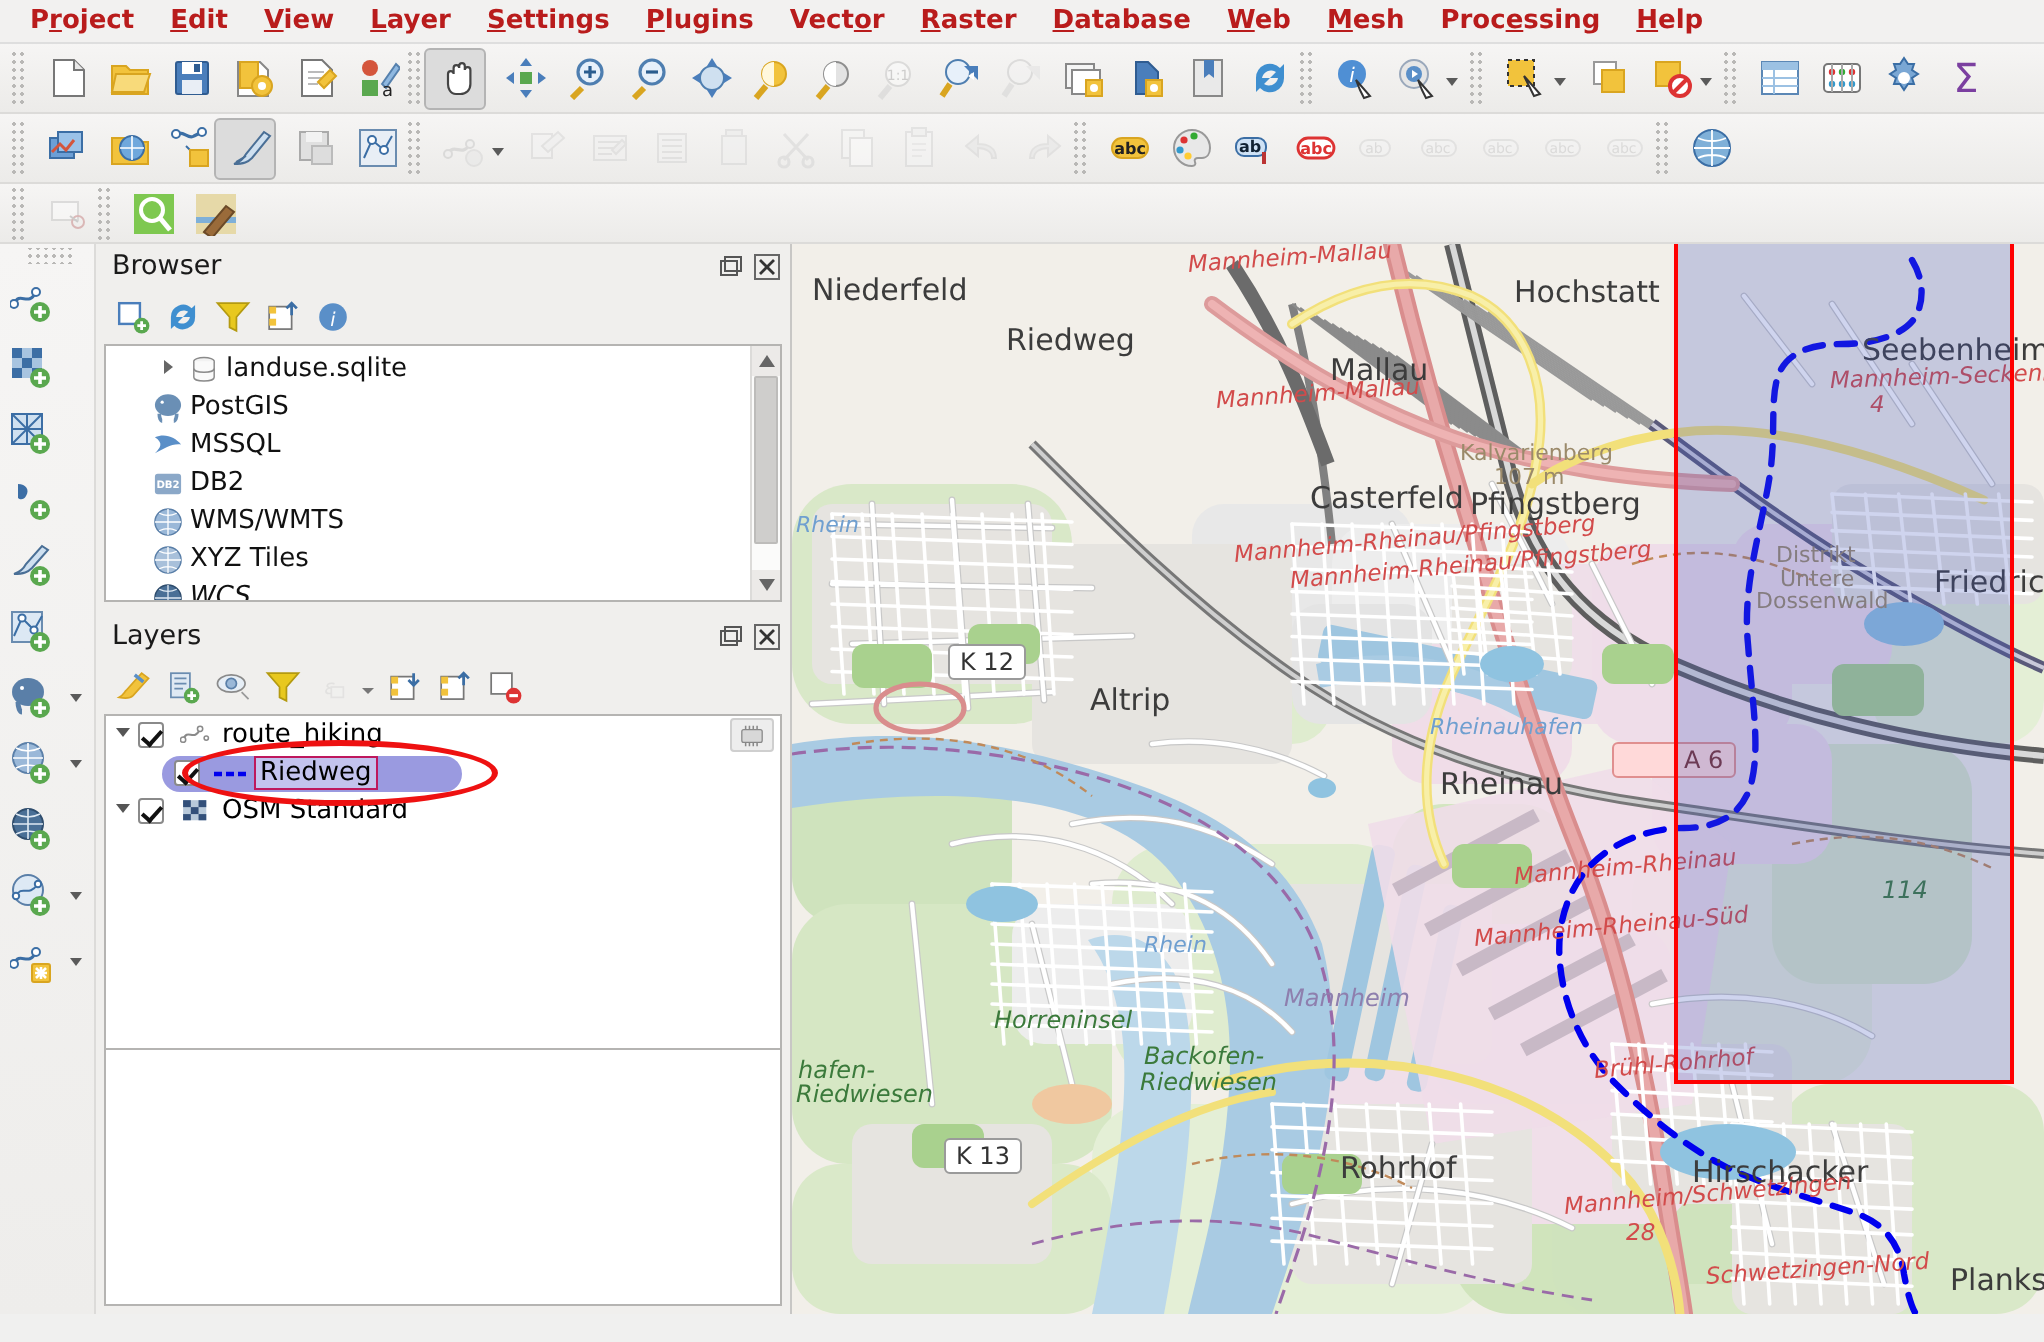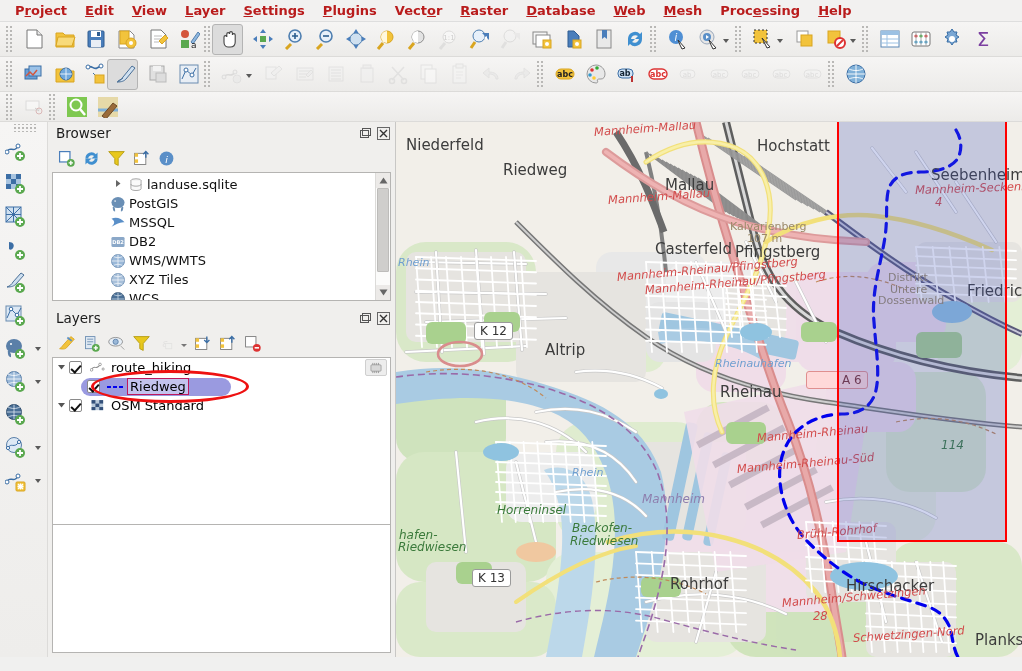--- a/index.html
+++ b/index.html
@@ -95,21 +95,21 @@
   .ptool { width: 24px; height: 24px; display:flex;align-items:center;justify-content:center;border-radius:3px;}
   .ptool.dis { opacity: .35; }
   .mini-caret { width: 10px; height: 22px; display:flex;align-items:flex-end;justify-content:center;}
   .mini-caret:after{content:"";border-left:3px solid transparent;border-right:3px solid transparent;border-top:3.5px solid #777;margin-bottom:7px;}
 
   .tree-wrap {
     flex: 1; background: #fff; border: 1px solid #b5b4b2;
     margin: 0 4px 4px 4px; position: relative; overflow: hidden;
     display: flex;
   }
-  .tree { flex: 1; padding-top: 2px; overflow: hidden; padding-left: 34px; }
+  .tree { flex: 1; padding-top: 2px; overflow: hidden; }
   .tree-row {
     display: flex; align-items: center; height: 19px;
     padding-left: 6px; font-size: 13px; color: #111; white-space: nowrap;
   }
   .tree-row .exp {
     width: 14px; text-align:center; color:#555; font-size: 9px;
   }
   .tree-row .ico { width: 22px; display:flex;align-items:center;justify-content:center; flex:0 0 auto;}
   
   .vscroll { width: 15px; background: #f4f3f1; border-left: 1px solid #dcdbd9;
@@ -856,21 +856,21 @@
             <div class="tree-row" style="padding-left: 6px;">
               <span class="exp"></span>
               <span class="ico">
                 <svg width="16" height="16" viewBox="0 0 22 22">
                   <circle cx="11" cy="11" r="9" fill="#a8c0da" stroke="#5a7fa8"></circle>
                   <path d="M2 11h18M11 2v18M5 5c4 2 8 2 12 0M5 17c4-2 8-2 12 0" stroke="#fff" fill="none" stroke-width="0.9"></path>
                 </svg>
               </span>
               <span>XYZ Tiles</span>
             </div>
-            <div class="tree-row" style="padding-left: 6px;">
+            <div class="tree-row" style="padding-left: 6px; font-style: italic;">
               <span class="exp"></span>
               <span class="ico">
                 <svg width="16" height="16" viewBox="0 0 22 22">
                   <circle cx="11" cy="11" r="9" fill="#4a6f96" stroke="#2f4d6d"></circle>
                   <path d="M2 11h18M11 2v18M5 5c4 2 8 2 12 0M5 17c4-2 8-2 12 0" stroke="#dfe9f3" fill="none" stroke-width="0.9"></path>
                 </svg>
               </span>
               <span>WCS</span>
             </div>
           </div>

